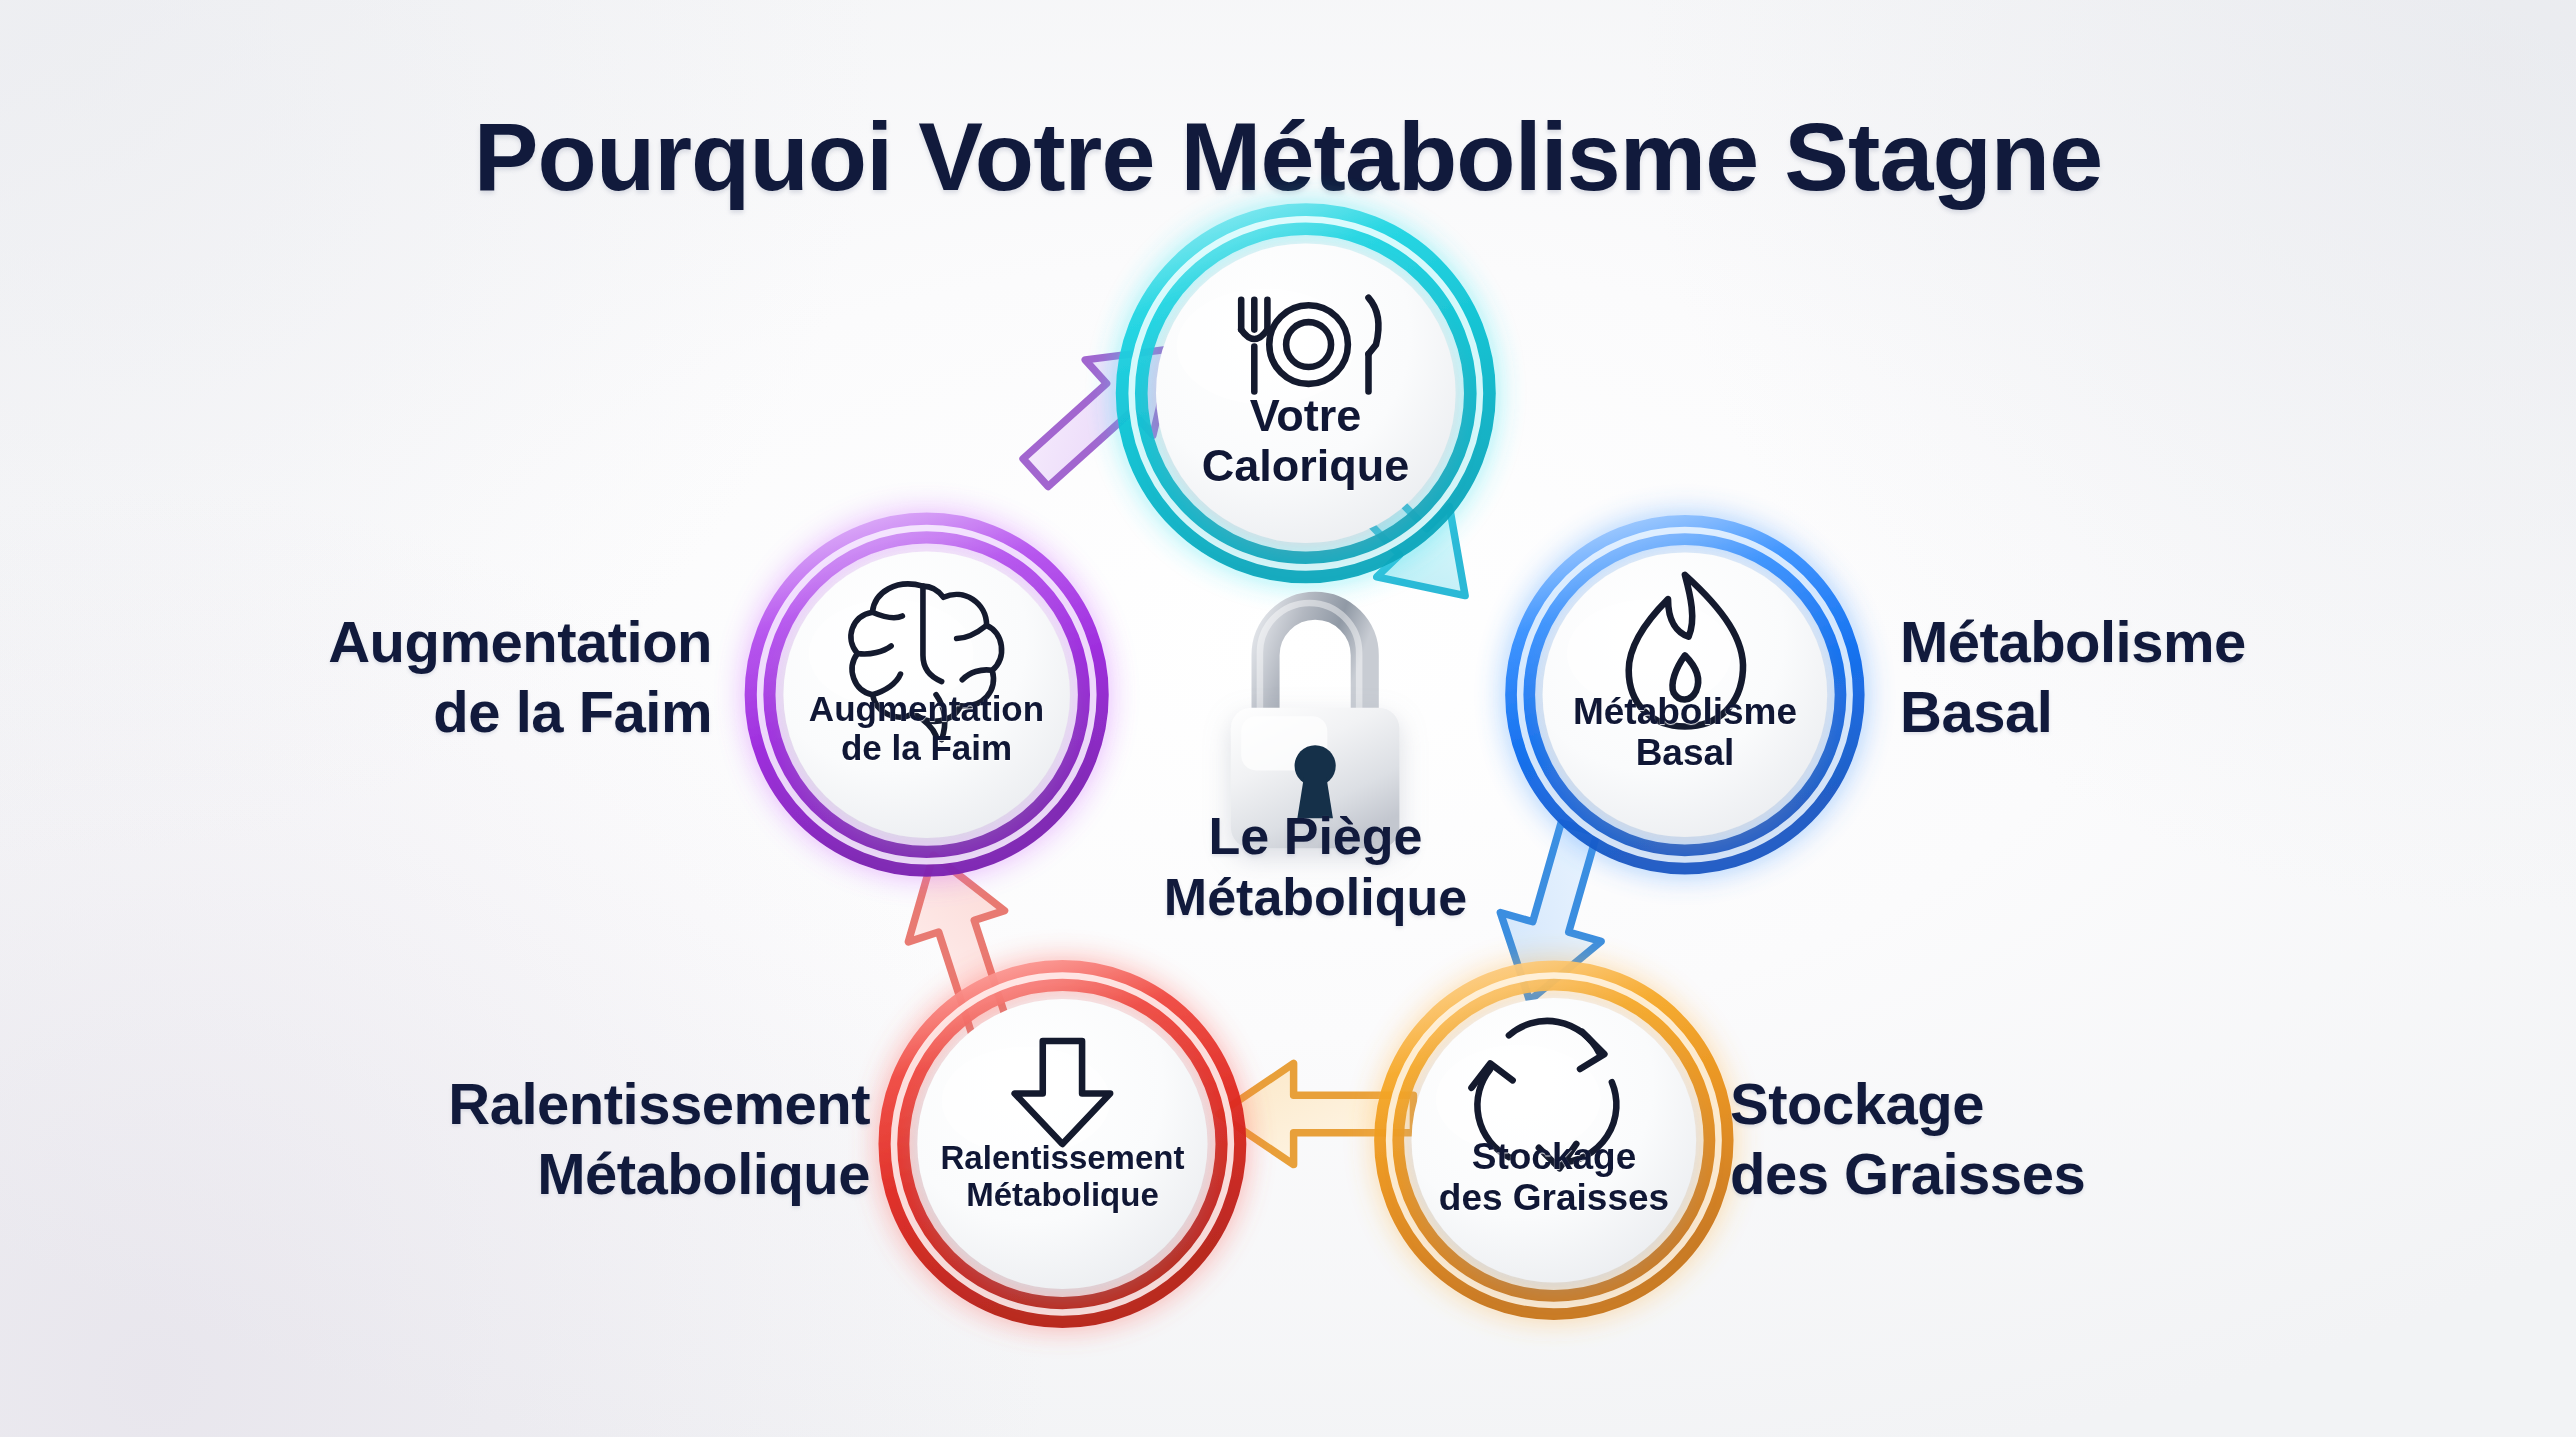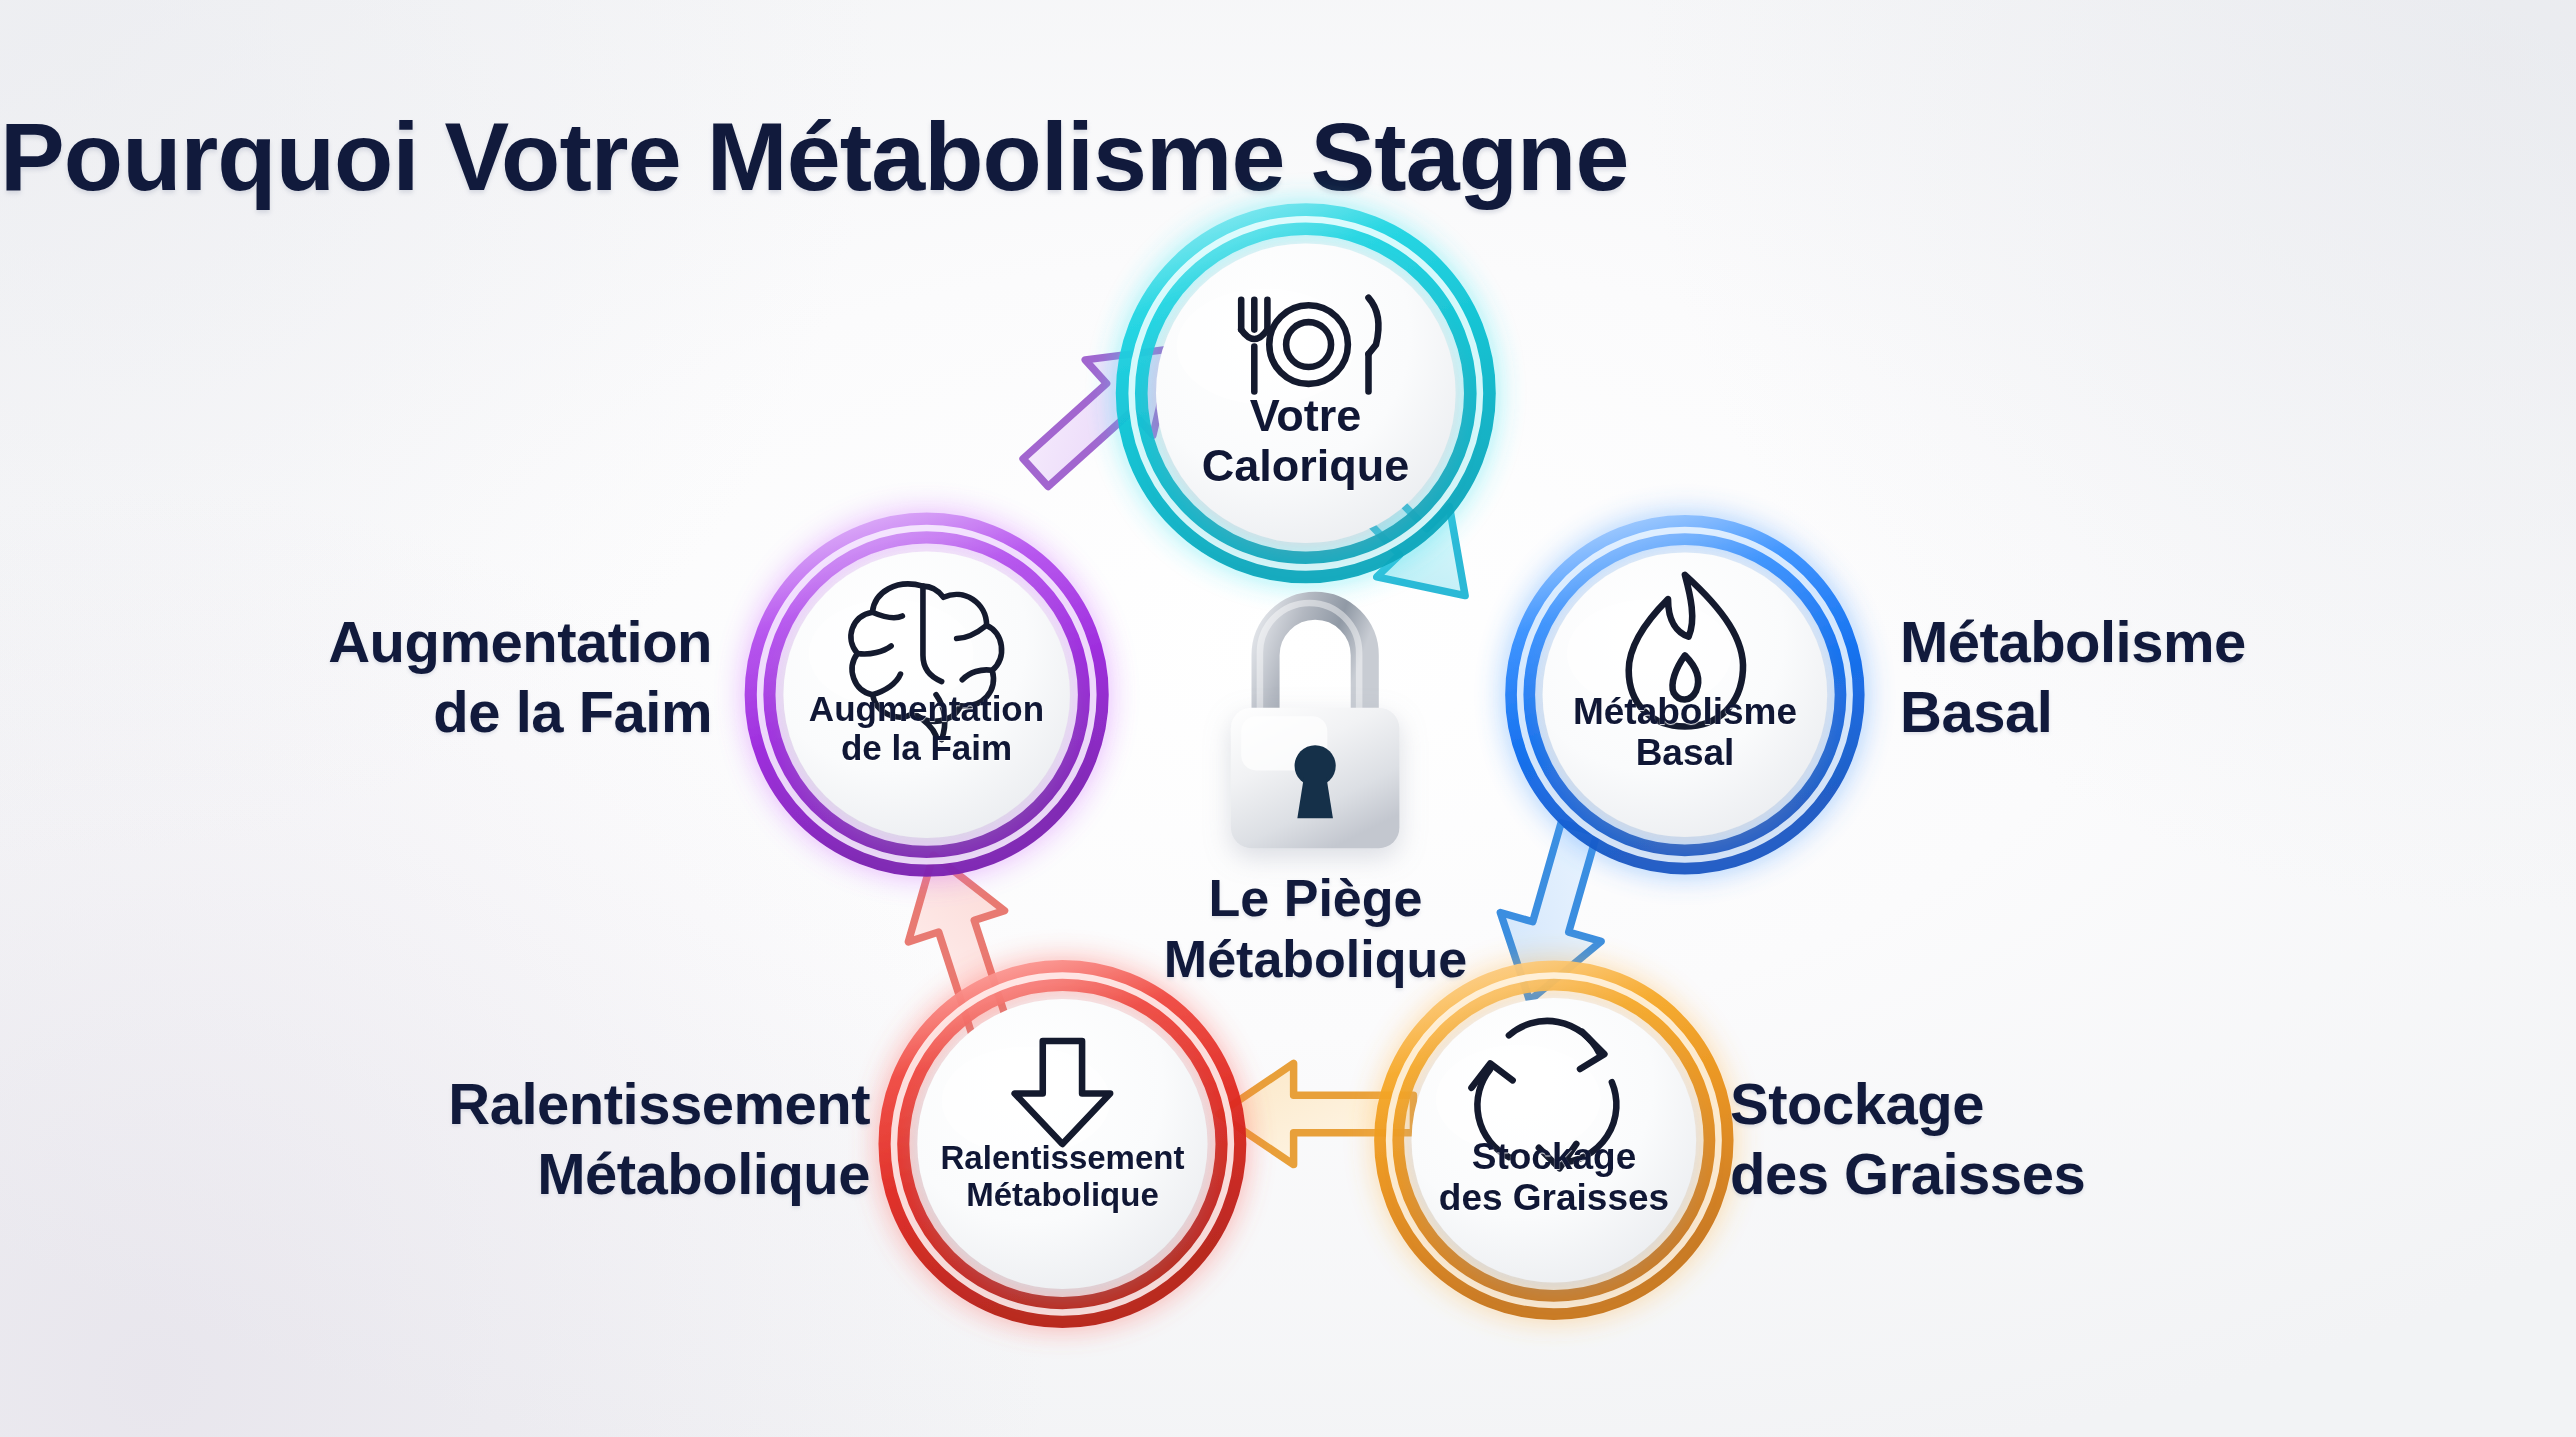--- a/index.html
+++ b/index.html
@@ -26,20 +26,21 @@
       radial-gradient(circle at 3% 4%, rgba(232,233,238,0.5) 0%, rgba(255,255,255,0) 28%);
     pointer-events: none;
   }
 
   
   #title {
     position: absolute;
     top: 36px;
     left: 0;
     width: 100%;
+    text-align: center;
     font-size: 97px;
     font-weight: bold;
     letter-spacing: -0.9px;
     color: #111a3c;
     text-shadow: 0 2.8px 4.7px rgba(180,185,200,0.45);
     white-space: nowrap;
   }
   #tagline {
     position: absolute;
     top: 1310px;
@@ -84,21 +85,21 @@
     text-shadow: 0 1.9px 3.7px rgba(180,185,200,0.40);
     white-space: nowrap;
   }
   .side-label.right-align { text-align: right; }
   .side-label.left-align  { text-align: left; }
 
   
   #center-caption {
     position: absolute;
     left: 1114px;
-    top: 868px;
+    top: 806px;
     width: 403px;
     text-align: center;
     color: #111a3c;
     font-weight: bold;
     font-size: 52px;
     line-height: 1.18;
     text-shadow: 0 1.9px 3.7px rgba(180,185,200,0.40);
   }
 </style>
 </head>

